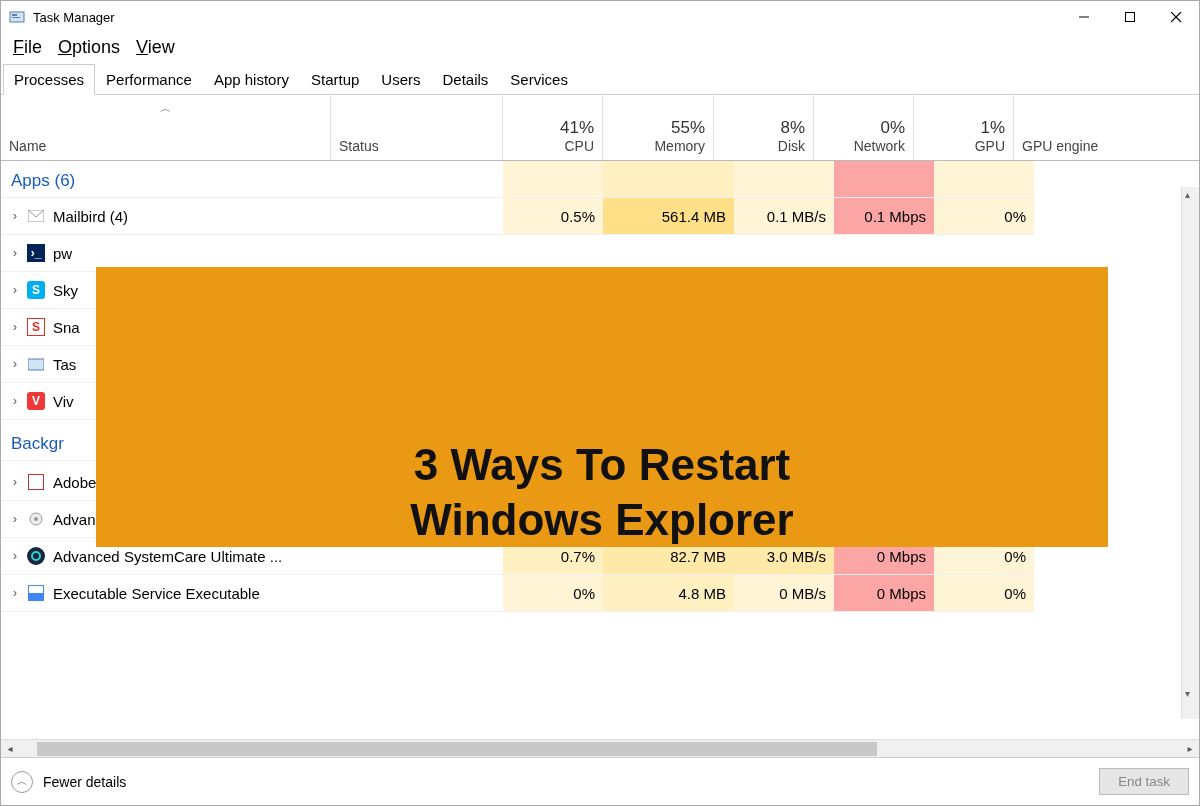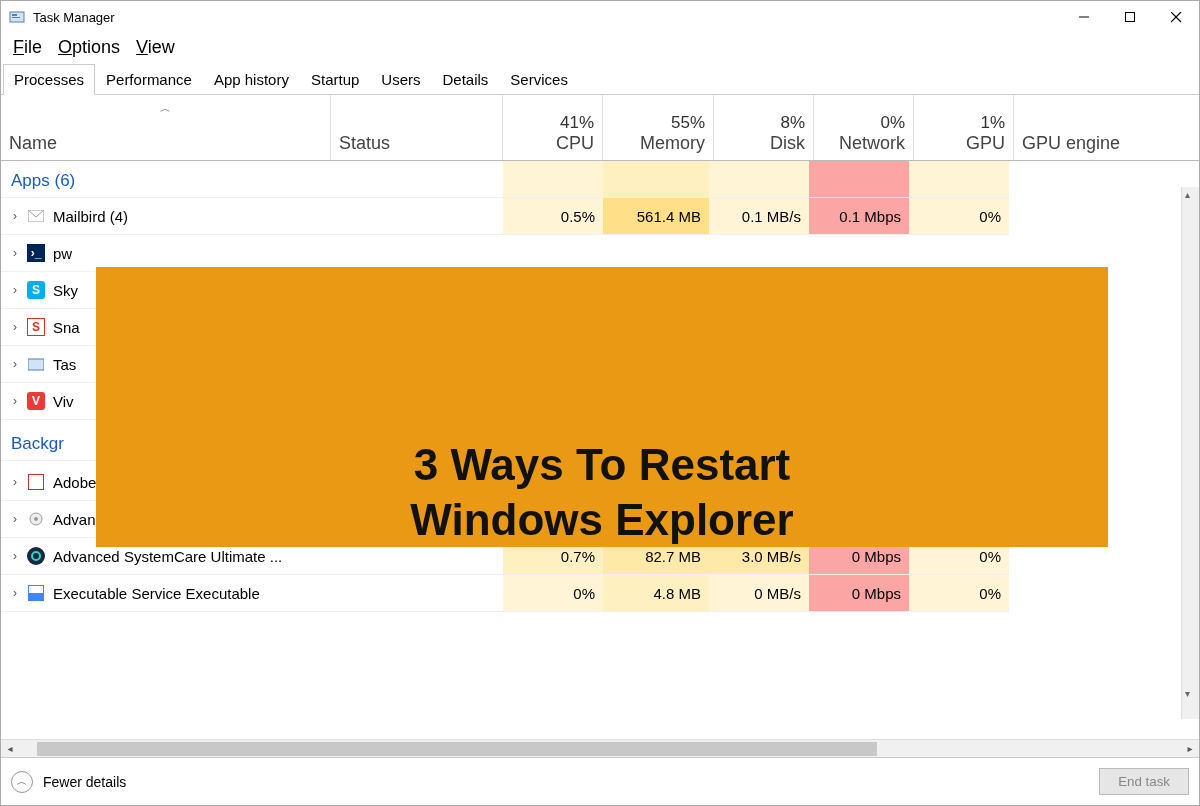--- a/index.html
+++ b/index.html
@@ -17,28 +17,28 @@
 .tab.active { border-color: #ccc; background: #fff; border-bottom: 1px solid #fff; }
 .header-row { display: flex; border-bottom: 1px solid #bbb; height: 66px; align-items: flex-end; position: relative; }
 .hcol { border-right: 1px solid #e0e0e0; height: 100%; display: flex; flex-direction: column; justify-content: flex-end; padding: 6px 8px; }
 .hcol-name { width: 330px; justify-content: flex-end; position: relative; }
 .sort-arrow { position: absolute; top: 6px; left: 50%; transform: translateX(-50%); color: #555; font-size: 11px; }
 .hcol-status { width: 172px; }
 .hcol-num { width: 100px; text-align: right; align-items: flex-end; }
 .hcol-num.wide { width: 111px; }
 .hcol-gpueng { width: 96px; border-right: none; text-align: left; flex:1; }
 .hpct { font-size: 17px; color: #333; }
-.hlabel { font-size: 18px; color: #444; }
+.hlabel { font-size: 14px; color: #444; }
 .list { position: relative; height: 600px; overflow: hidden; }
 .row { display: flex; height: 37px; align-items: center; font-size: 15px; }
 .cell { height: 100%; display: flex; align-items: center; padding: 0 8px; border-bottom: 1px solid #f0f0f0; }
 .cell-name { width: 330px; }
 .cell-status { width: 172px; }
 .cell-num { width: 100px; justify-content: flex-end; }
-.cell-num.wide { width: 106px; }
+.cell-num.wide { width: 131px; }
 .expand { width: 18px; color: #555; font-size: 12px; padding-left: 4px; }
 .app-icon { width: 18px; height: 18px; margin-right: 8px; display: inline-flex; align-items: center; justify-content: center; font-size: 12px; }
 .sect-head { color: #1a5bb8; font-size: 17px; padding: 10px 0 6px 10px; height: auto; }
 .heat-cpu { background: #fff5d6; }
 .heat-mem1 { background: #fff0c2; }
 .heat-mem2 { background: #ffe9a8; }
 .heat-mem3 { background: #ffe088; }
 .heat-disk1 { background: #fff5d6; text-align: center; }
 .heat-disk2 { background: #ffe9a8; }
 .heat-net { background: #fca5a5; }

